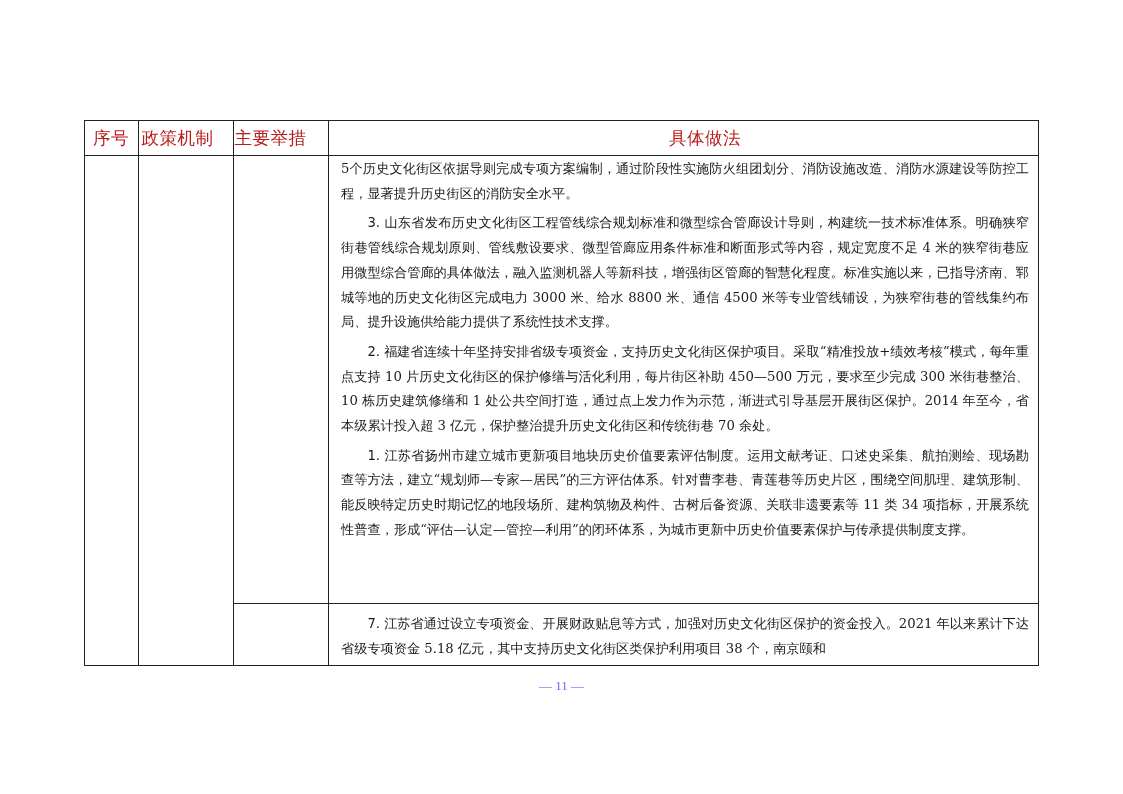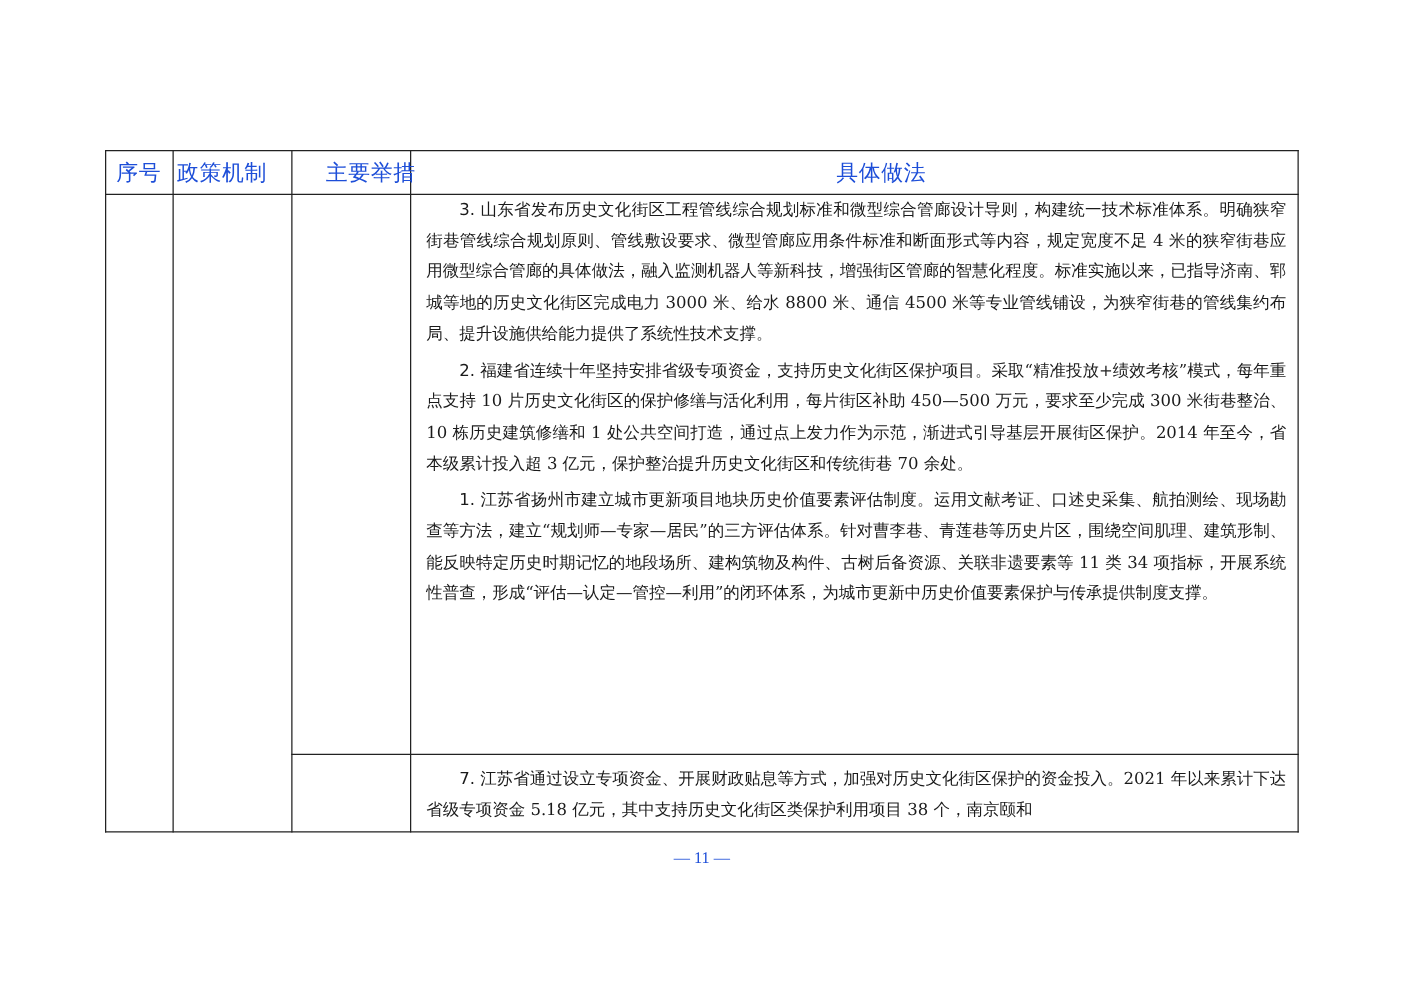--- a/index.html
+++ b/index.html
@@ -2,51 +2,54 @@
 <html><head>
 <meta charset="utf-8">
 <style>
   html, body { margin:0; padding:0; background:#ffffff; }
   body { width:1123px; height:794px; position:relative; overflow:hidden;
          font-family:"DejaVu Serif","Liberation Serif",serif; color:#111; }
   .tbl { position:absolute; left:84px; top:120px; width:954px; height:545px; }
   .hline { position:absolute; height:1.3px; background:#222; }
   .vline { position:absolute; width:1.3px; background:#222; }
   .hdr { position:absolute; top:120px; height:35px; display:flex; align-items:center; justify-content:center;
-         font-family:"DejaVu Sans","Liberation Sans",sans-serif; font-size:17.5px; letter-spacing:0.5px; color:#1d4ed8; }
+         font-family:"DejaVu Sans","Liberation Sans",sans-serif; font-size:17.5px; letter-spacing:0.5px; color:#b91c1c; }
   .content { position:absolute; left:341px; width:688px; font-size:13.2px; line-height:24.7px; color:#1a1a1a; text-align:justify; }
   .content p { margin:0; }
   .para { margin-bottom:5px !important; text-indent:2em; }
   .para.first { text-indent:0; }
   .lead { font-weight:normal; font-family:"DejaVu Sans","Liberation Sans",sans-serif; }
   .pagenum { position:absolute; top:678px; left:0; width:1123px; text-align:center; font-size:13px;
-             font-family:"Liberation Serif",serif; color:#1d4ed8; }
+             font-family:"Liberation Serif",serif; color:#8b5cf6; }
 </style>
 </head>
 <body>
 
 <div class="tbl"></div>
 
 <div class="hline" style="left:84px; top:120px; width:955px;"></div>
 <div class="hline" style="left:84px; top:155px; width:955px;"></div>
 <div class="hline" style="left:233px; top:603px; width:806px;"></div>
 <div class="hline" style="left:84px; top:665px; width:955px;"></div>
 
 <div class="vline" style="left:84px; top:120px; height:546px;"></div>
 <div class="vline" style="left:138px; top:120px; height:546px;"></div>
 <div class="vline" style="left:233px; top:120px; height:546px;"></div>
 <div class="vline" style="left:328px; top:120px; height:546px;"></div>
 <div class="vline" style="left:1038px; top:120px; height:546px;"></div>
 
 <div class="hdr" style="left:84px; width:54px;">序号</div>
 <div class="hdr" style="left:130px; width:95px;">政策机制</div>
-<div class="hdr" style="left:249px; width:95px;">主要举措</div>
+<div class="hdr" style="left:223px; width:95px;">主要举措</div>
 <div class="hdr" style="left:328px; width:710px;padding-left:22px;">具体做法</div>
 
 <div class="content" style="top:157px;">
+  <p class="para first">
+    <span>5个历史文化街区依据导则完成专项方案编制，通过阶段性实施防火组团划分、消防设施改造、消防水源建设等防控工程，显著提升历史街区的消防安全水平。</span>
+  </p>
   <p class="para">
     <span class="lead">3. 山东省</span><span>发布历史文化街区工程管线综合规划标准和微型综合管廊设计导则，构建统一技术标准体系。明确狭窄街巷管线综合规划原则、管线敷设要求、微型管廊应用条件标准和断面形式等内容，规定宽度不足 4 米的狭窄街巷应用微型综合管廊的具体做法，融入监测机器人等新科技，增强街区管廊的智慧化程度。标准实施以来，已指导济南、郓城等地的历史文化街区完成电力 3000 米、给水 8800 米、通信 4500 米等专业管线铺设，为狭窄街巷的管线集约布局、提升设施供给能力提供了系统性技术支撑。</span>
   </p>
   <p class="para">
     <span class="lead">2. 福建省</span><span>连续十年坚持安排省级专项资金，支持历史文化街区保护项目。采取“精准投放+绩效考核”模式，每年重点支持 10 片历史文化街区的保护修缮与活化利用，每片街区补助 450—500 万元，要求至少完成 300 米街巷整治、10 栋历史建筑修缮和 1 处公共空间打造，通过点上发力作为示范，渐进式引导基层开展街区保护。2014 年至今，省本级累计投入超 3 亿元，保护整治提升历史文化街区和传统街巷 70 余处。</span>
   </p>
   <p class="para">
     <span class="lead">1. 江苏省扬州市</span><span>建立城市更新项目地块历史价值要素评估制度。运用文献考证、口述史采集、航拍测绘、现场勘查等方法，建立“规划师—专家—居民”的三方评估体系。针对曹李巷、青莲巷等历史片区，围绕空间肌理、建筑形制、能反映特定历史时期记忆的地段场所、建构筑物及构件、古树后备资源、关联非遗要素等 11 类 34 项指标，开展系统性普查，形成“评估—认定—管控—利用”的闭环体系，为城市更新中历史价值要素保护与传承提供制度支撑。</span>
   </p>
 </div>

